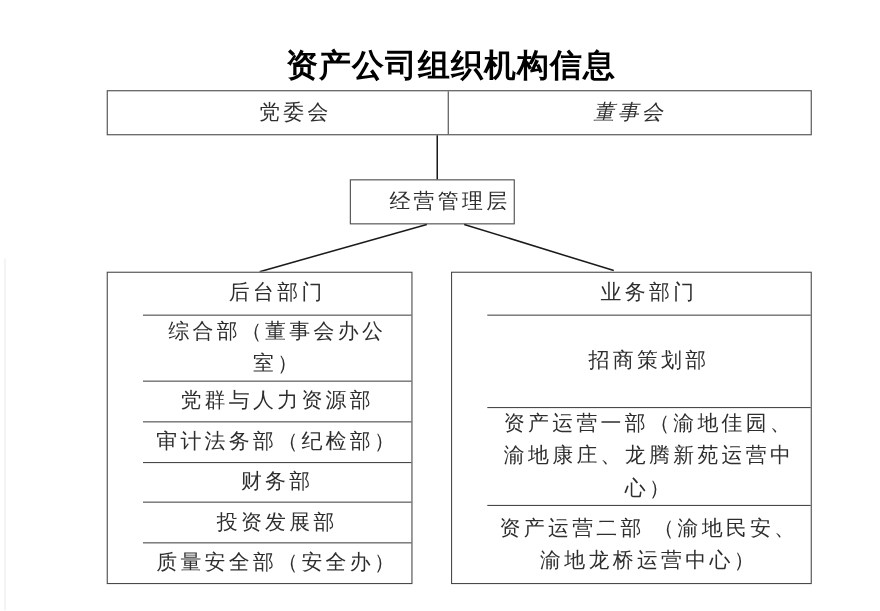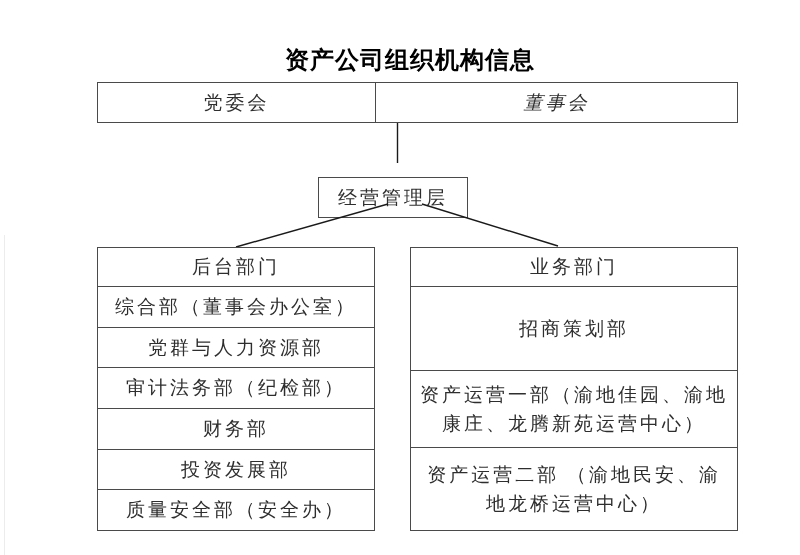--- a/index.html
+++ b/index.html
@@ -13,45 +13,46 @@
     overflow: hidden;
   }
   .page-title {
     position: absolute;
     left: 20px;
     top: 41px;
     width: 780px;
     height: 38px;
     line-height: 38px;
     text-align: center;
-    font-size: 24px;
+    font-size: 29px;
     font-weight: bold;
     color: #000000;
     letter-spacing: 1px;
   }
   .box {
     position: absolute;
     border: 1px solid #4a4a4a;
     box-sizing: border-box;
     background: #ffffff;
+    padding-left: 32px;
   }
   .cell-text {
     font-size: 19px;
     letter-spacing: 3px;
     text-align: center;
     line-height: 1.55;
   }
   .top-row { left: 97px; top: 82px; width: 641px; height: 41px; display: flex; }
   .top-row .cell {
     display: flex; align-items: center; justify-content: center;
   }
   .top-row .cell-left { width: 278px; border-right: 1px solid #4a4a4a; box-sizing: border-box; }
   .top-row .cell-right { flex: 1; font-style: italic; }
   .mgmt-box {
-    left: 318px; top: 177px; width: 150px; height: 41px;
+    left: 318px; top: 163px; width: 150px; height: 41px;
     display: flex; align-items: center; justify-content: center;
   }
   .dept-col { display: flex; flex-direction: column; }
   .left-col  { left: 97px;  top: 247px; width: 278px; height: 284px; }
   .right-col { left: 410px; top: 247px; width: 328px; height: 284px; }
   .dept-row {
     display: flex; align-items: center; justify-content: center;
     border-top: 1px solid #4a4a4a;
     padding: 0 6px;
     box-sizing: border-box;

